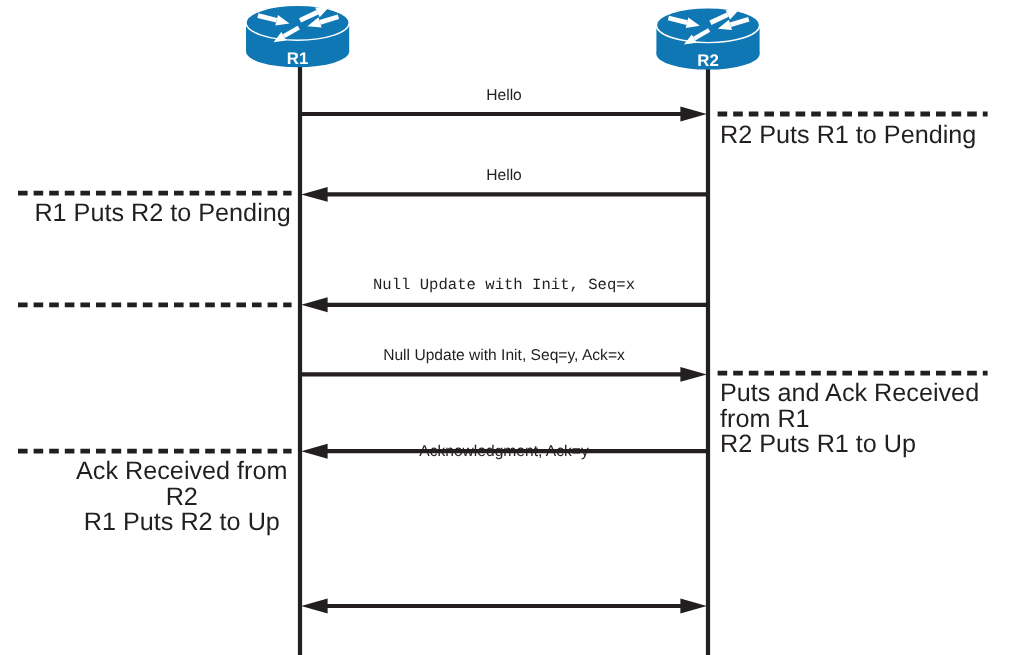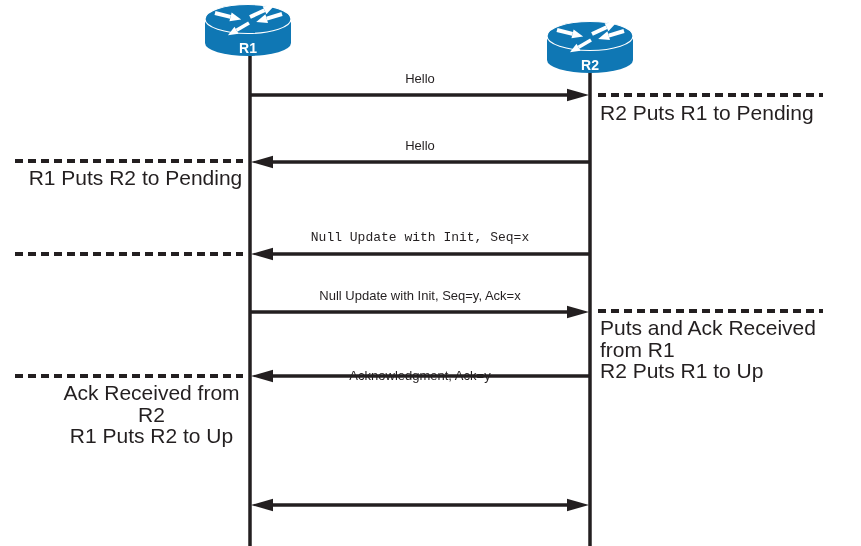--- a/index.html
+++ b/index.html
@@ -111,21 +111,21 @@
           <polygon points="16,-4.5 27,0 16,4.5"></polygon>
       </g>
       <g class="r-arrow" transform="translate(46,21) rotate(150) scale(0.9)">
         <line x1="0" y1="0" x2="16" y2="0"></line>
           <polygon points="16,-4.5 27,0 16,4.5"></polygon>
       </g>
     </svg>
     <span class="rlabel">R1</span>
   </div>
 
-  <div class="router" style="left:545px;top:19px;">
+  <div class="router" style="left:545px;top:4px;">
     <svg width="90" height="56" viewBox="0 0 90 56">
       <ellipse class="r-body" cx="45" cy="41" rx="43" ry="13"></ellipse>
       <rect class="r-body" x="2" y="17" width="86" height="24"></rect>
       <ellipse class="r-body r-top" cx="45" cy="17" rx="43" ry="14.5"></ellipse>
       <g class="r-arrow" transform="translate(12,11) rotate(14)">
         <line x1="0" y1="0" x2="16" y2="0"></line>
           <polygon points="16,-4.5 27,0 16,4.5"></polygon>
       </g>
       <g class="r-arrow" transform="translate(47,15) rotate(-25)">
         <line x1="0" y1="0" x2="16" y2="0"></line>

